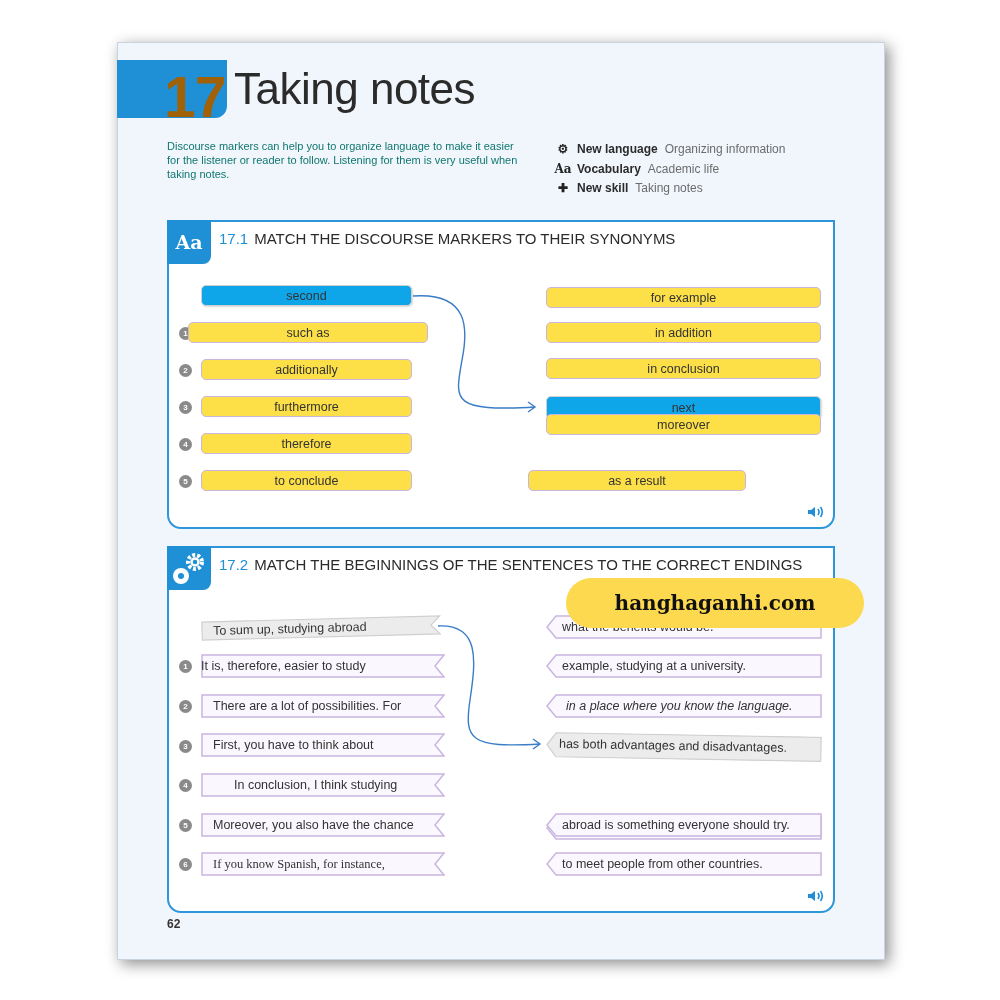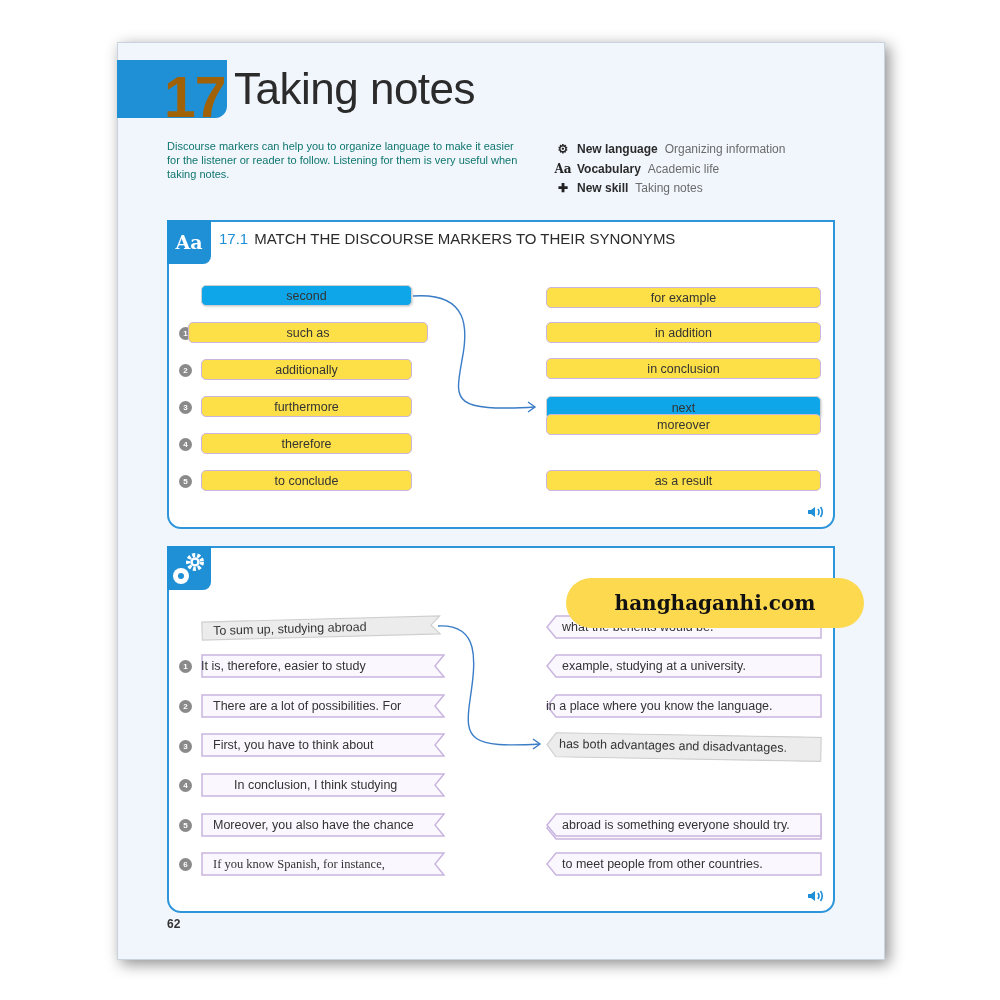--- a/index.html
+++ b/index.html
@@ -87,36 +87,39 @@
 <div class="bullet" style="left:179px;top:438px;">4</div>
 <div class="pill" style="left:201px;top:433px;width:211px;">therefore</div>
 <div class="bullet" style="left:179px;top:475px;">5</div>
 <div class="pill" style="left:201px;top:470px;width:211px;">to conclude</div>
 
 <div class="pill" style="left:546px;top:287px;width:275px;">for example</div>
 <div class="pill" style="left:546px;top:322px;width:275px;">in addition</div>
 <div class="pill" style="left:546px;top:358px;width:275px;">in conclusion</div>
 <div class="pill example" style="left:546px;top:396px;width:275px;height:23px;">next</div>
 <div class="pill" style="left:546px;top:414px;width:275px;">moreover</div>
-<div class="pill" style="left:546px;top:470px;width:275px;">as a result</div>
+<div class="pill" style="left:528px;top:470px;width:218px;">as a result</div>
 
 <svg style="position:absolute;left:0;top:0;" width="1000" height="1000">
   <path d="M413 296 C 470 292, 468 330, 462 360 C 455 400, 450 412, 535 407" stroke="#3a7cc6" stroke-width="1.4" fill="none"></path>
   <path d="M528 402 L535 407 L528 412" stroke="#3a7cc6" stroke-width="1.4" fill="none"></path>
 </svg>
 
 <div class="box box2">
   <div class="box-tab">
     <svg width="40" height="40" viewBox="0 0 40 40">
       <circle cx="26" cy="14" r="7" fill="none" stroke="#fff" stroke-width="4" stroke-dasharray="3 2"></circle>
       <circle cx="26" cy="14" r="3.5" fill="none" stroke="#fff" stroke-width="2.5"></circle>
       <circle cx="12" cy="28" r="8" fill="#fff"></circle>
       <circle cx="12" cy="28" r="3" fill="#1f8fd6"></circle>
     </svg>
   </div>
+  <div class="box-title">
+    <span class="num">17.2</span><span>MATCH THE BEGINNINGS OF THE SENTENCES TO THE CORRECT ENDINGS</span>
+  </div>
   <div class="audio">
     <svg width="18" height="14" viewBox="0 0 18 14">
         <path d="M1 5h3l4-3v10l-4-3H1z" fill="#1f8fd6"></path>
         <path d="M11 4q2 3 0 6M13.5 2q3.5 5 0 10" stroke="#1f8fd6" stroke-width="1.6" fill="none"></path>
       </svg>
   </div>
 </div>
 
 <div class="flag" style="left:201px;top:616px;width:240px;transform:rotate(-1.5deg);">
   <svg width="240" height="24">
@@ -177,21 +180,21 @@
 <div class="flag" style="left:546px;top:654px;width:276px;">
   <svg width="276" height="24">
       <path d="M10 1 H275 V23 H10 L1 12 Z" fill="#faf8fe" stroke="#c9b5e0" stroke-width="1.5"></path>
     </svg>
   <span style="margin-left:16px;">example, studying at a university.</span>
 </div>
 <div class="flag" style="left:546px;top:694px;width:276px;">
   <svg width="276" height="24">
       <path d="M10 1 H275 V23 H10 L1 12 Z" fill="#faf8fe" stroke="#c9b5e0" stroke-width="1.5"></path>
     </svg>
-  <span style="margin-left:0;">in a place where you know the language.</span>
+  <span style="margin-left:20px;font-style:italic;">in a place where you know the language.</span>
 </div>
 <div class="flag" style="left:546px;top:734px;width:276px;transform:rotate(1deg);">
   <svg width="276" height="26">
       <path d="M10 1 H275 V25 H10 L1 13 Z" fill="#ececec" stroke="#cfcfcf" stroke-width="1.2"></path>
     </svg>
   <span style="margin-left:13px;">has both advantages and disadvantages.</span>
 </div>
 <div class="flag" style="left:546px;top:816px;width:276px;">
   <svg width="276" height="24">
       <path d="M10 1 H275 V23 H10 L1 12 Z" fill="#faf8fe" stroke="#c9b5e0" stroke-width="1.5"></path>

